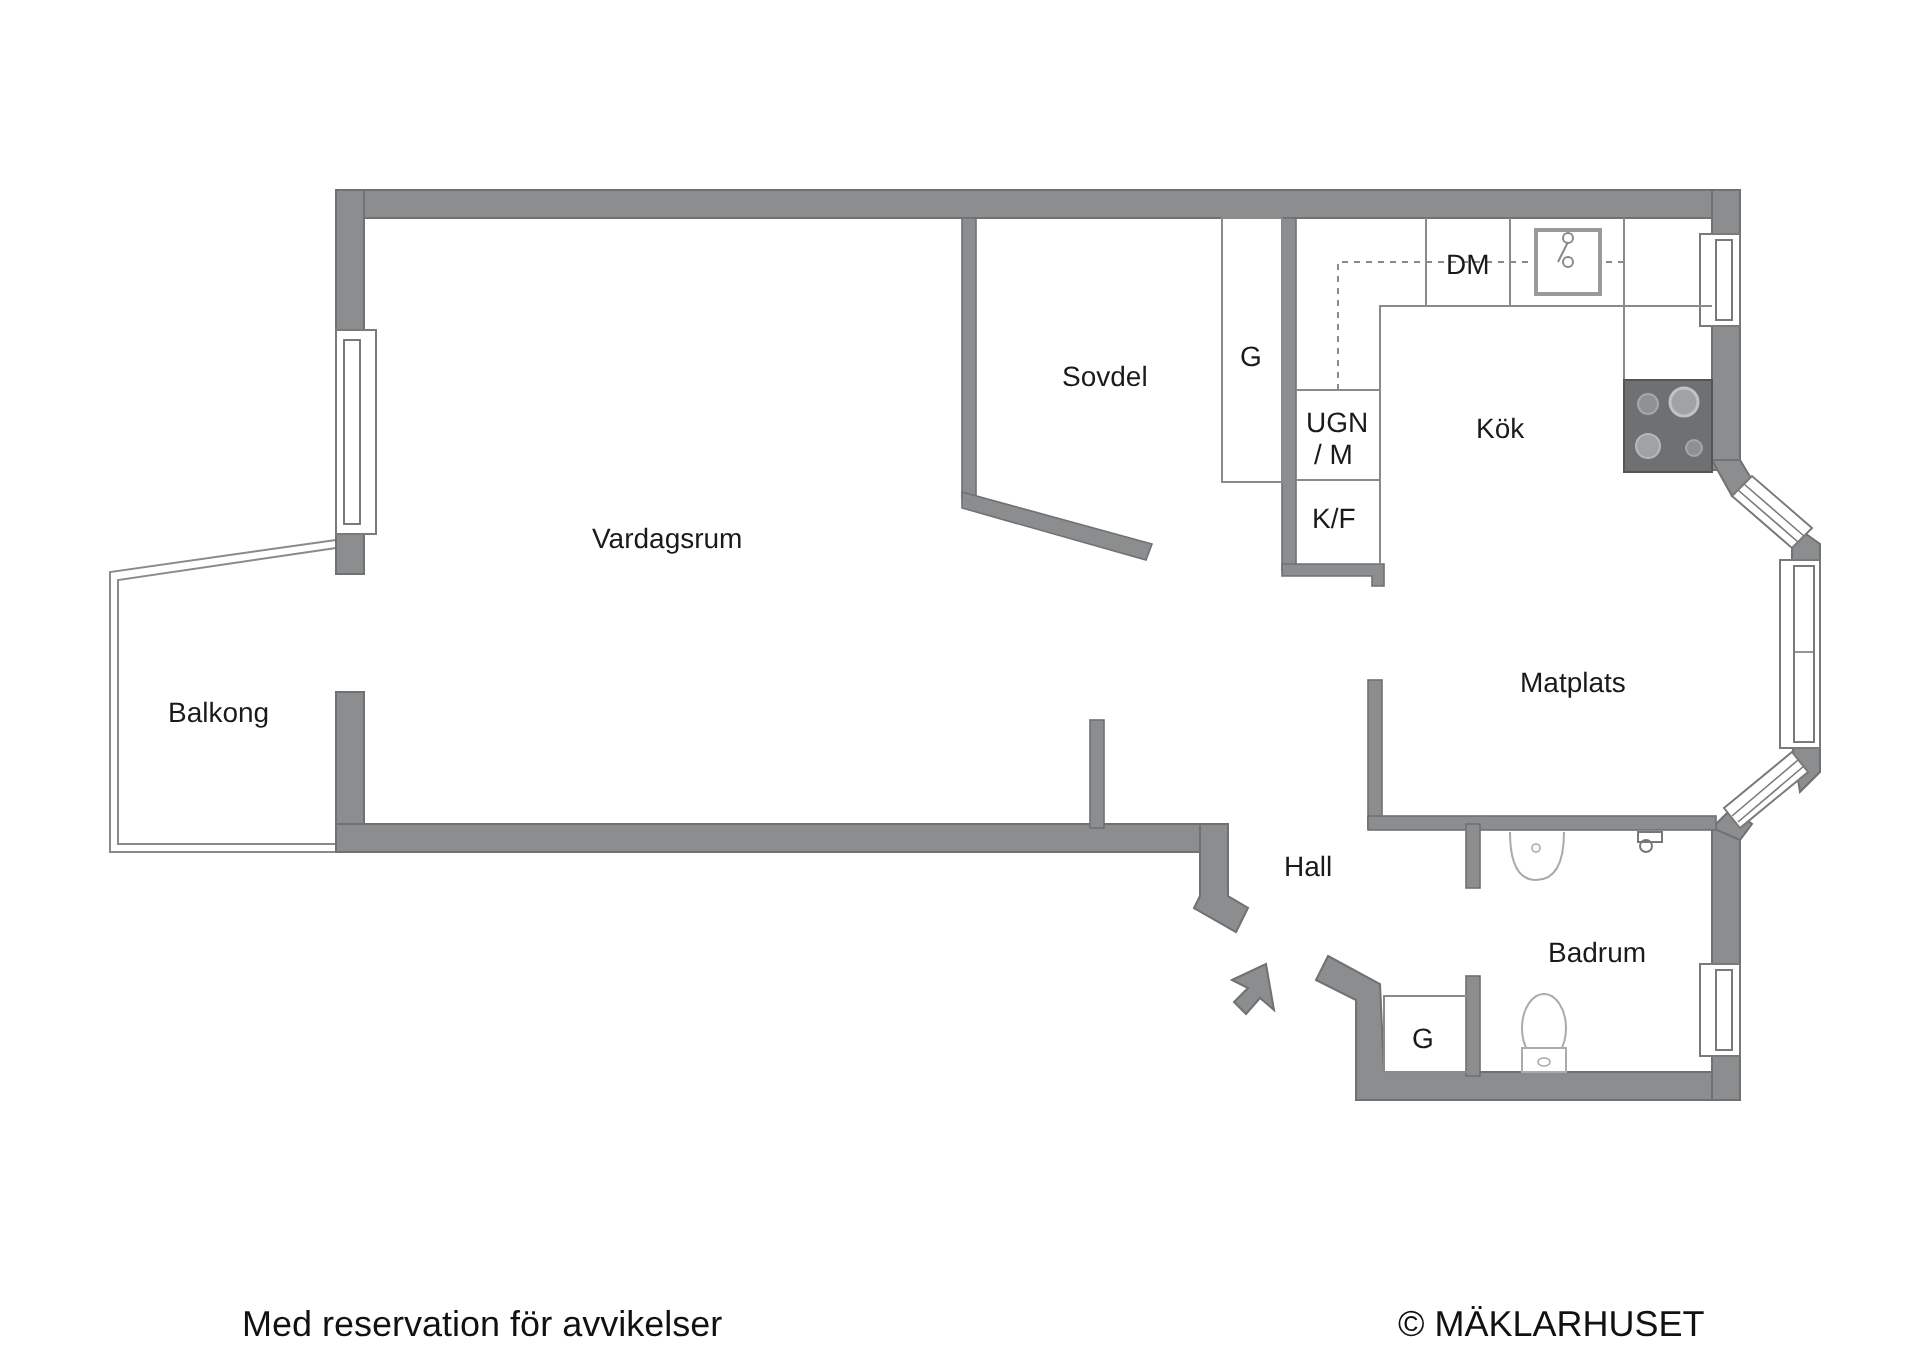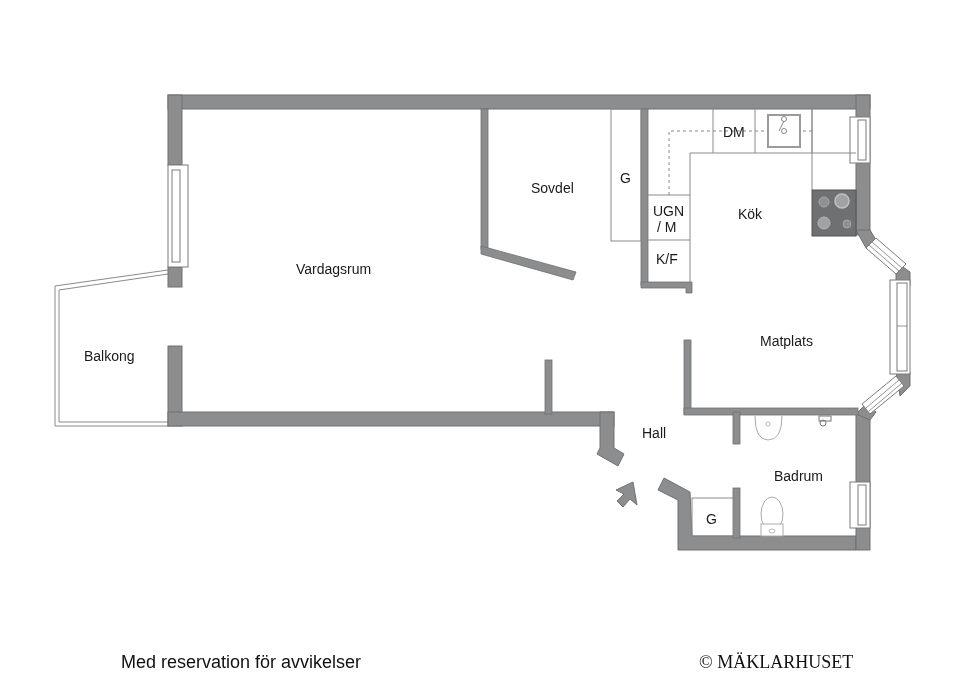--- a/index.html
+++ b/index.html
@@ -7,21 +7,21 @@
          font-family: "Liberation Sans", sans-serif; }
   #plan { position: absolute; left: 0; top: 0; }
   .wall { fill: #8b8d8e; stroke: #6f7172; stroke-width: 1; }
   .iwall { fill: #8b8d8e; stroke: #6f7172; stroke-width: 0.8; }
   .thin { fill: none; stroke: #8a8a8a; stroke-width: 1; }
   .win { fill: #ffffff; stroke: #7a7a7a; stroke-width: 1; }
   .lbl { font-family: "Liberation Sans", sans-serif; font-size: 14px; fill: #1a1a1a; }
   .footer { position: absolute; top: 652px; font-size: 18px; color: #111;
             font-family: "Liberation Sans", sans-serif; text-align: right; }
   #footer-left { left: 121px; }
-  #footer-right { left: 699px; font-family: Liberation Serif, serif; }
+  #footer-right { left: 699px; }
 </style>
 </head>
 <body>
 
 <svg id="plan" width="960" height="679" viewBox="0 0 960 679">
 
   <g>
     <polyline points="168,270 55,286 55,426 168,426" fill="none" stroke="#8a8a8a" stroke-width="1"></polyline>
     <polyline points="168,274 59,290 59,422 168,422" fill="none" stroke="#8a8a8a" stroke-width="1"></polyline>
   </g>

